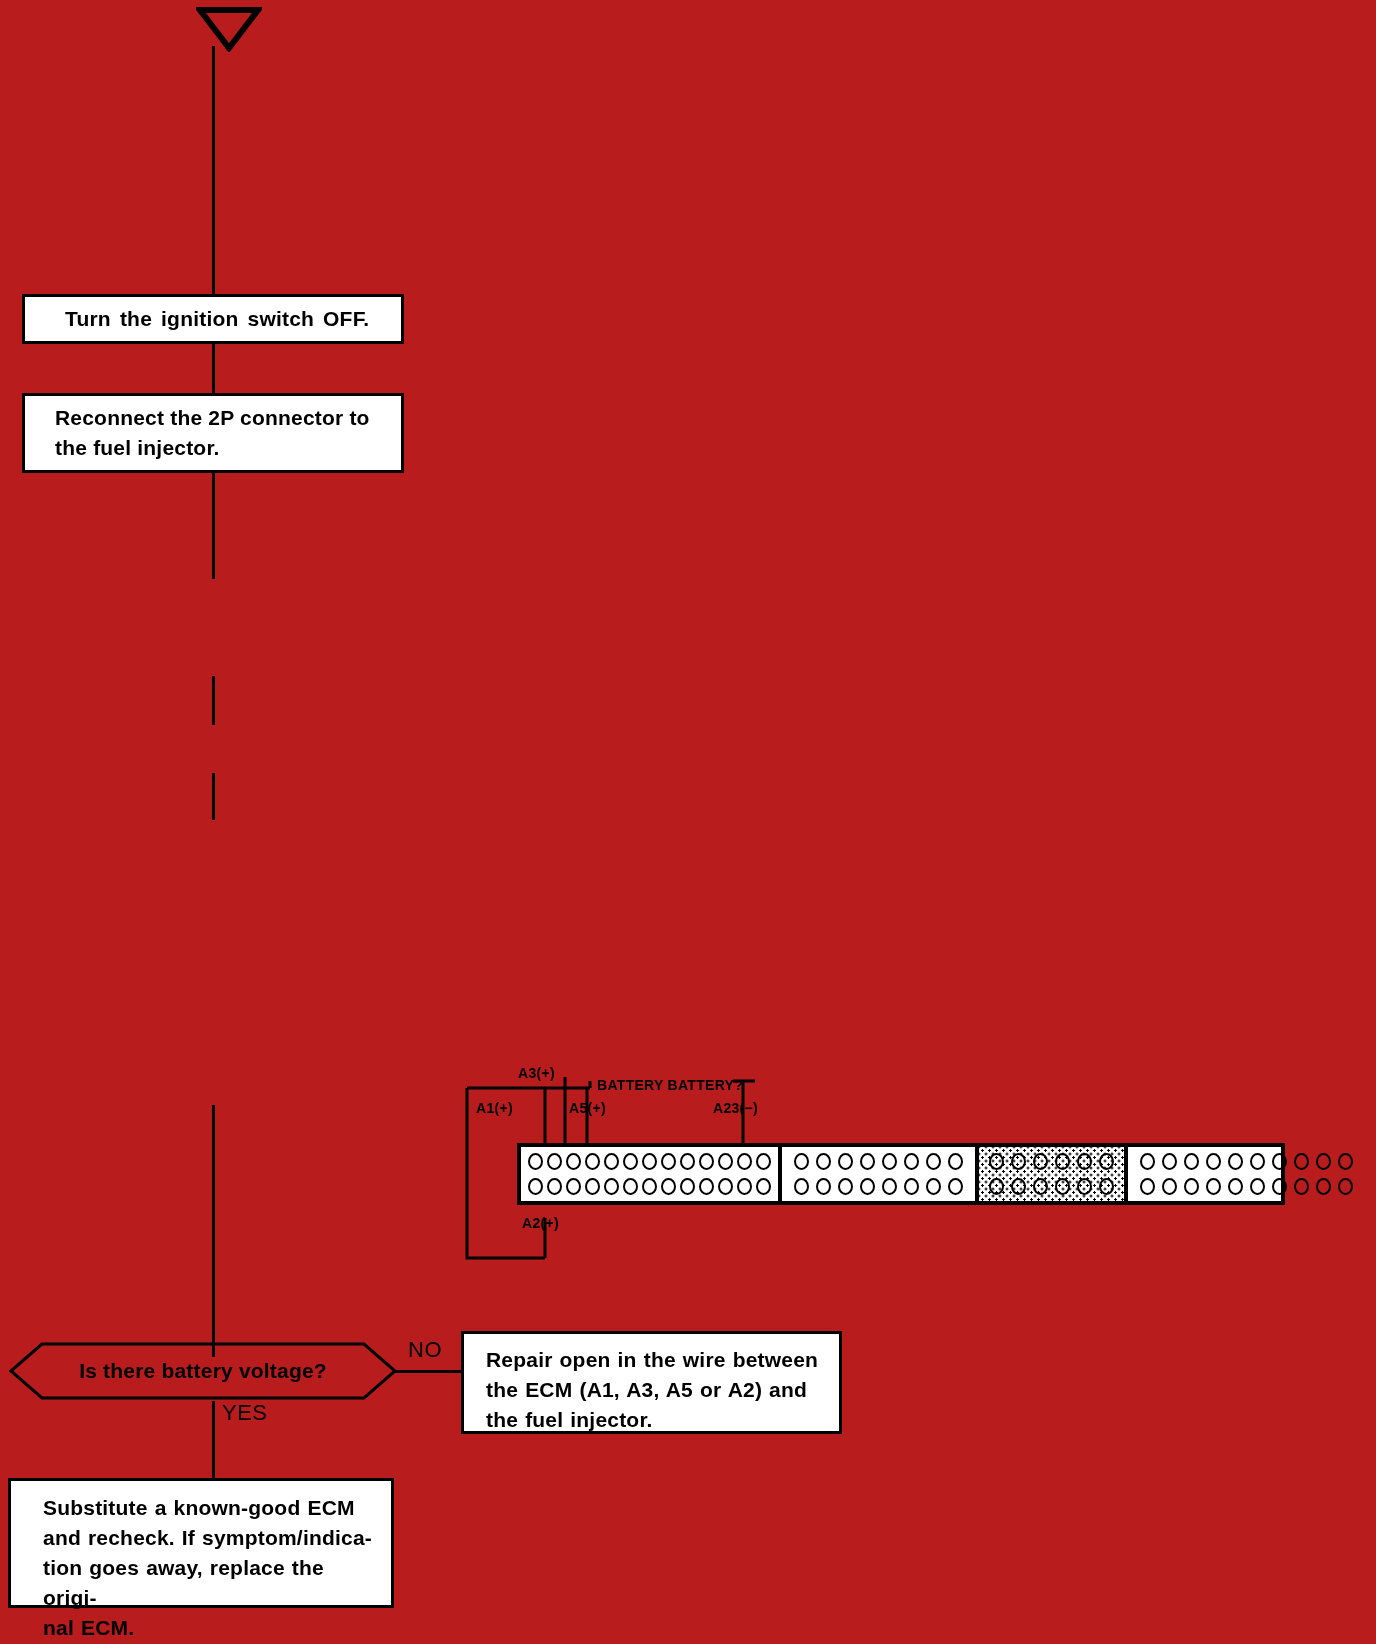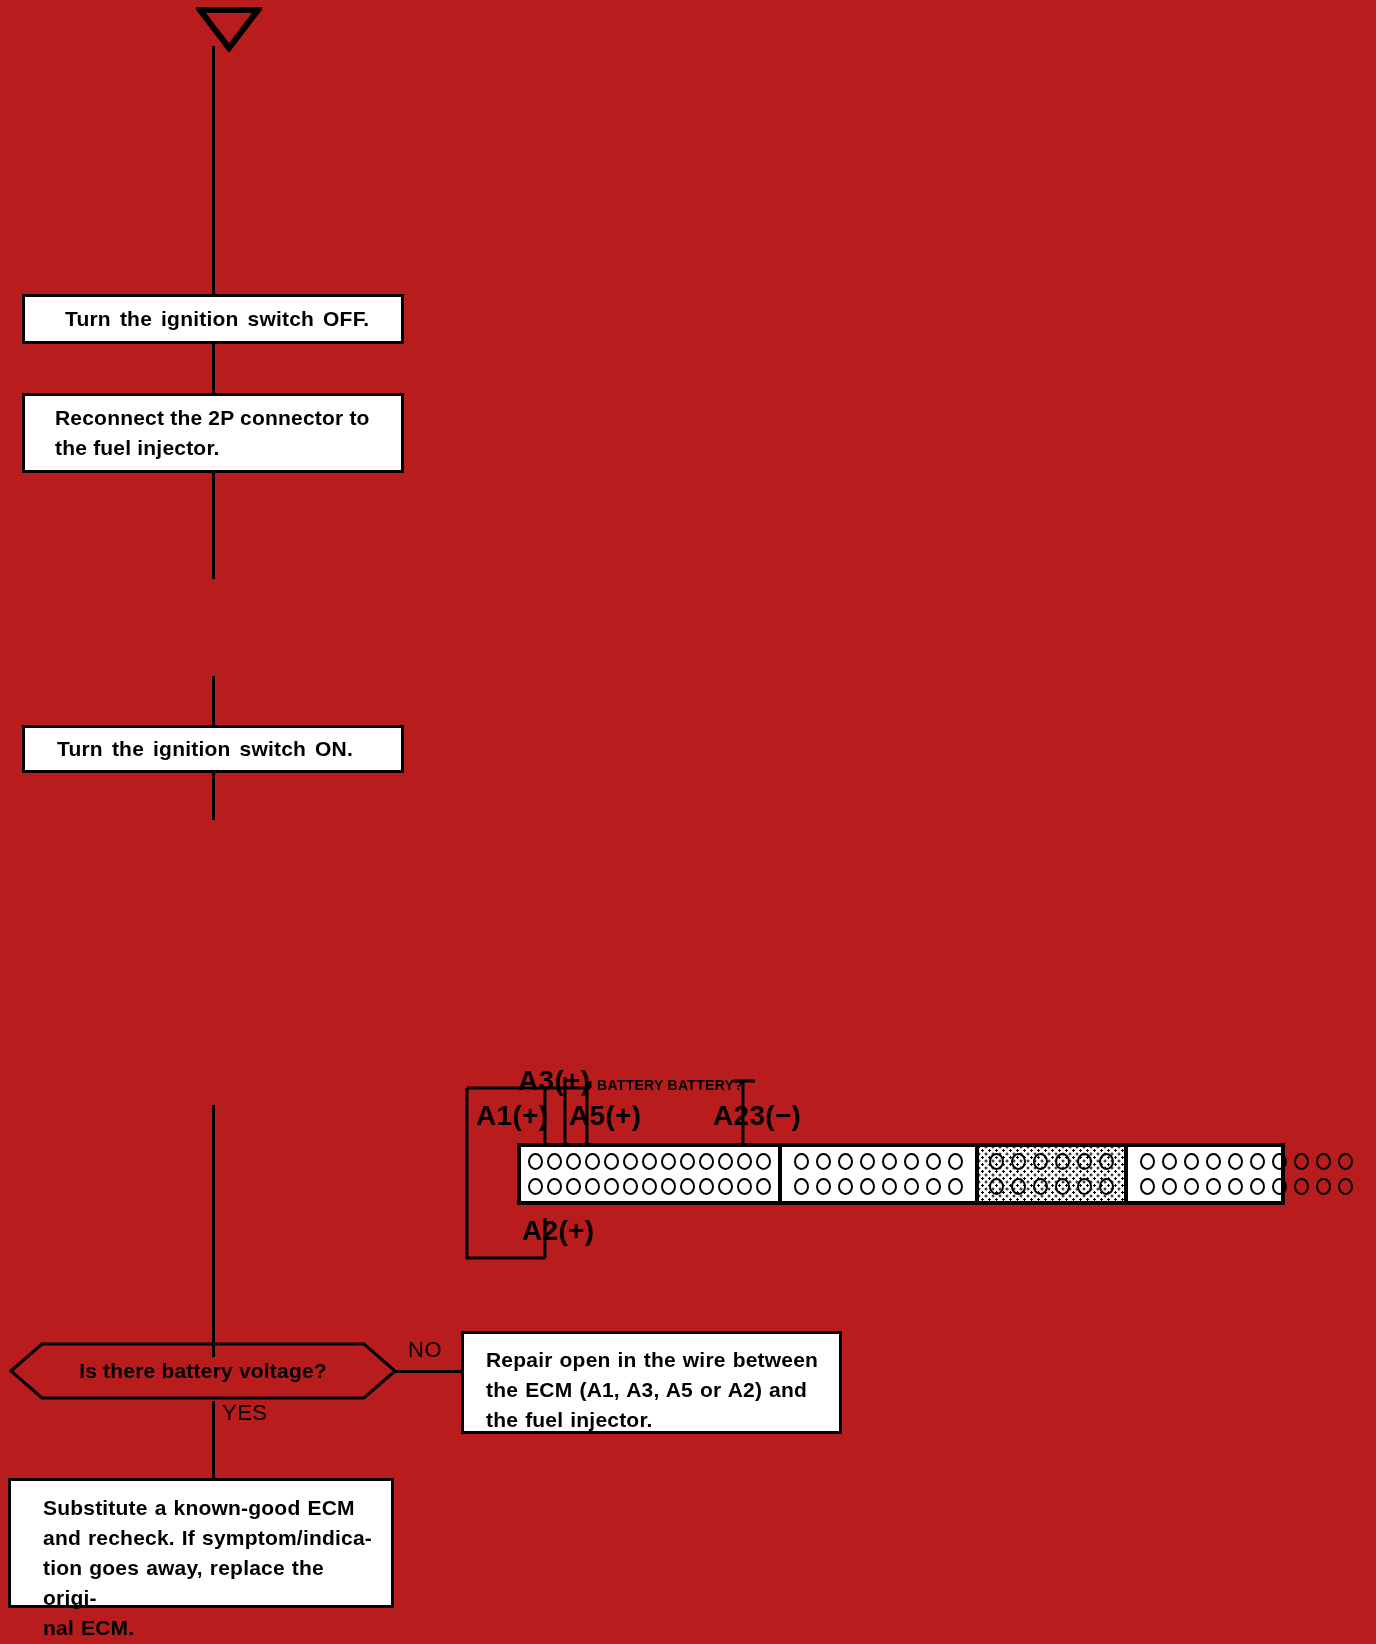--- a/index.html
+++ b/index.html
@@ -126,21 +126,21 @@
     border-radius: 50%;
     background: transparent;
   }
   .conn-section.shaded .pin {
     background: transparent;
   }
 
   .pin-label {
     position: absolute;
     font-weight: bold;
-    font-size: 28px;
+    font-size: 14px;
     white-space: nowrap;
     letter-spacing: 0.3px;
   }
   .bv-label {
     position: absolute;
     font-weight: bold;
     font-size: 14px;
     letter-spacing: 0.3px;
     white-space: nowrap;
   }
@@ -163,23 +163,20 @@
   <div class="vline" style="left:212px; top:344px; height:49px;"></div>
 
   <div class="proc-box" style="left:22px; top:393px; width:382px; height:80px;">
     <span class="txt">Reconnect  the  2P connector  to
 the fuel injector.</span>
   </div>
   <div class="vline" style="left:212px; top:473px; height:106px;"></div>
 
   <div class="vline" style="left:212px; top:676px; height:49px;"></div>
 
-  <div class="proc-box" style="left:22px; top:725px; width:382px; height:48px;">
-    <span class="txt center" style="padding-left:32px;">Turn the ignition switch ON.</span>
-  </div>
   <div class="vline" style="left:212px; top:773px; height:47px;"></div>
 
   <div class="vline" style="left:212px; top:1105px; height:252px;"></div>
 
   <div id="connector-diagram" style="left:455px; top:1055px; width:840px; height:210px;">
 
     <div class="pin-label" style="left:63px; top:10px;">A3(+)</div>
 
     <div class="pin-label" style="left:21px; top:45px;">A1(+)</div>
 

